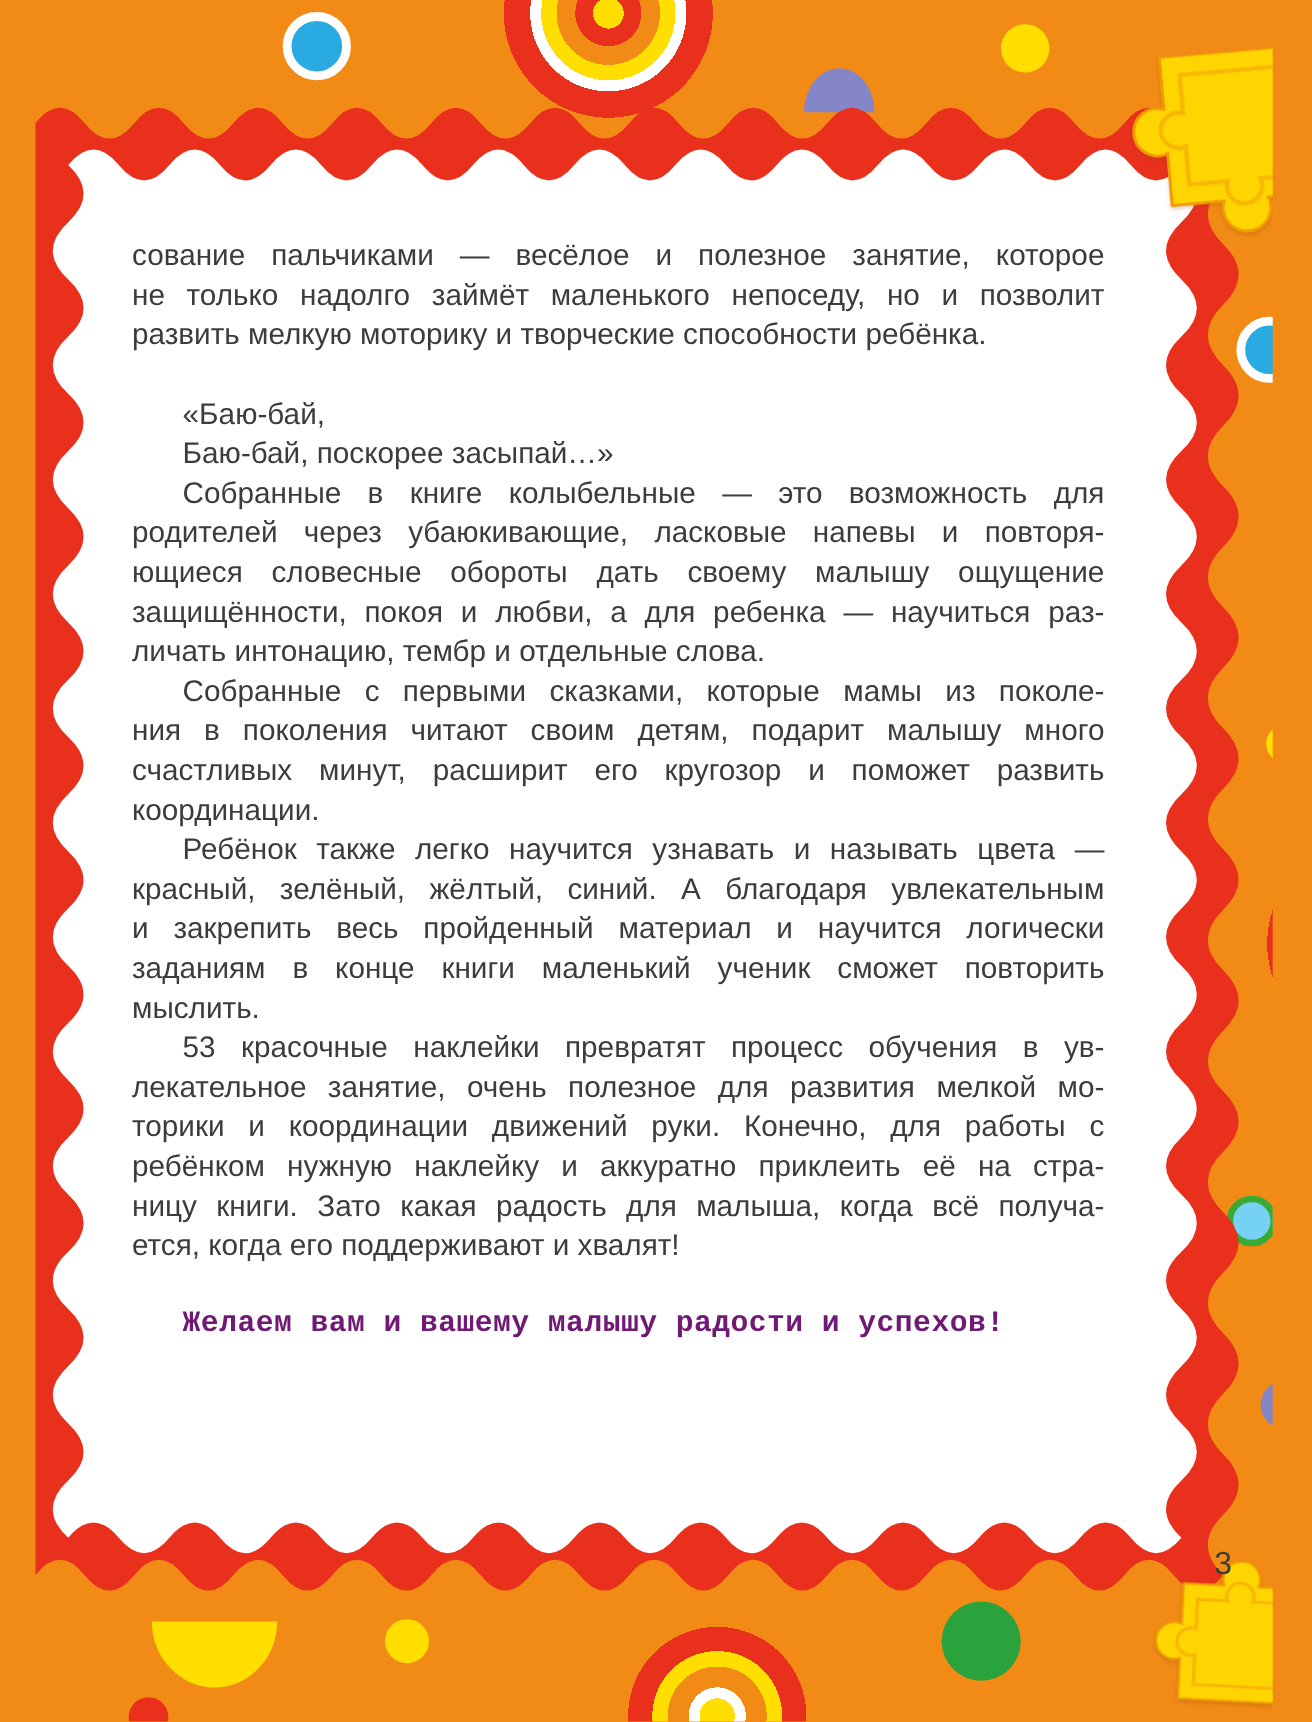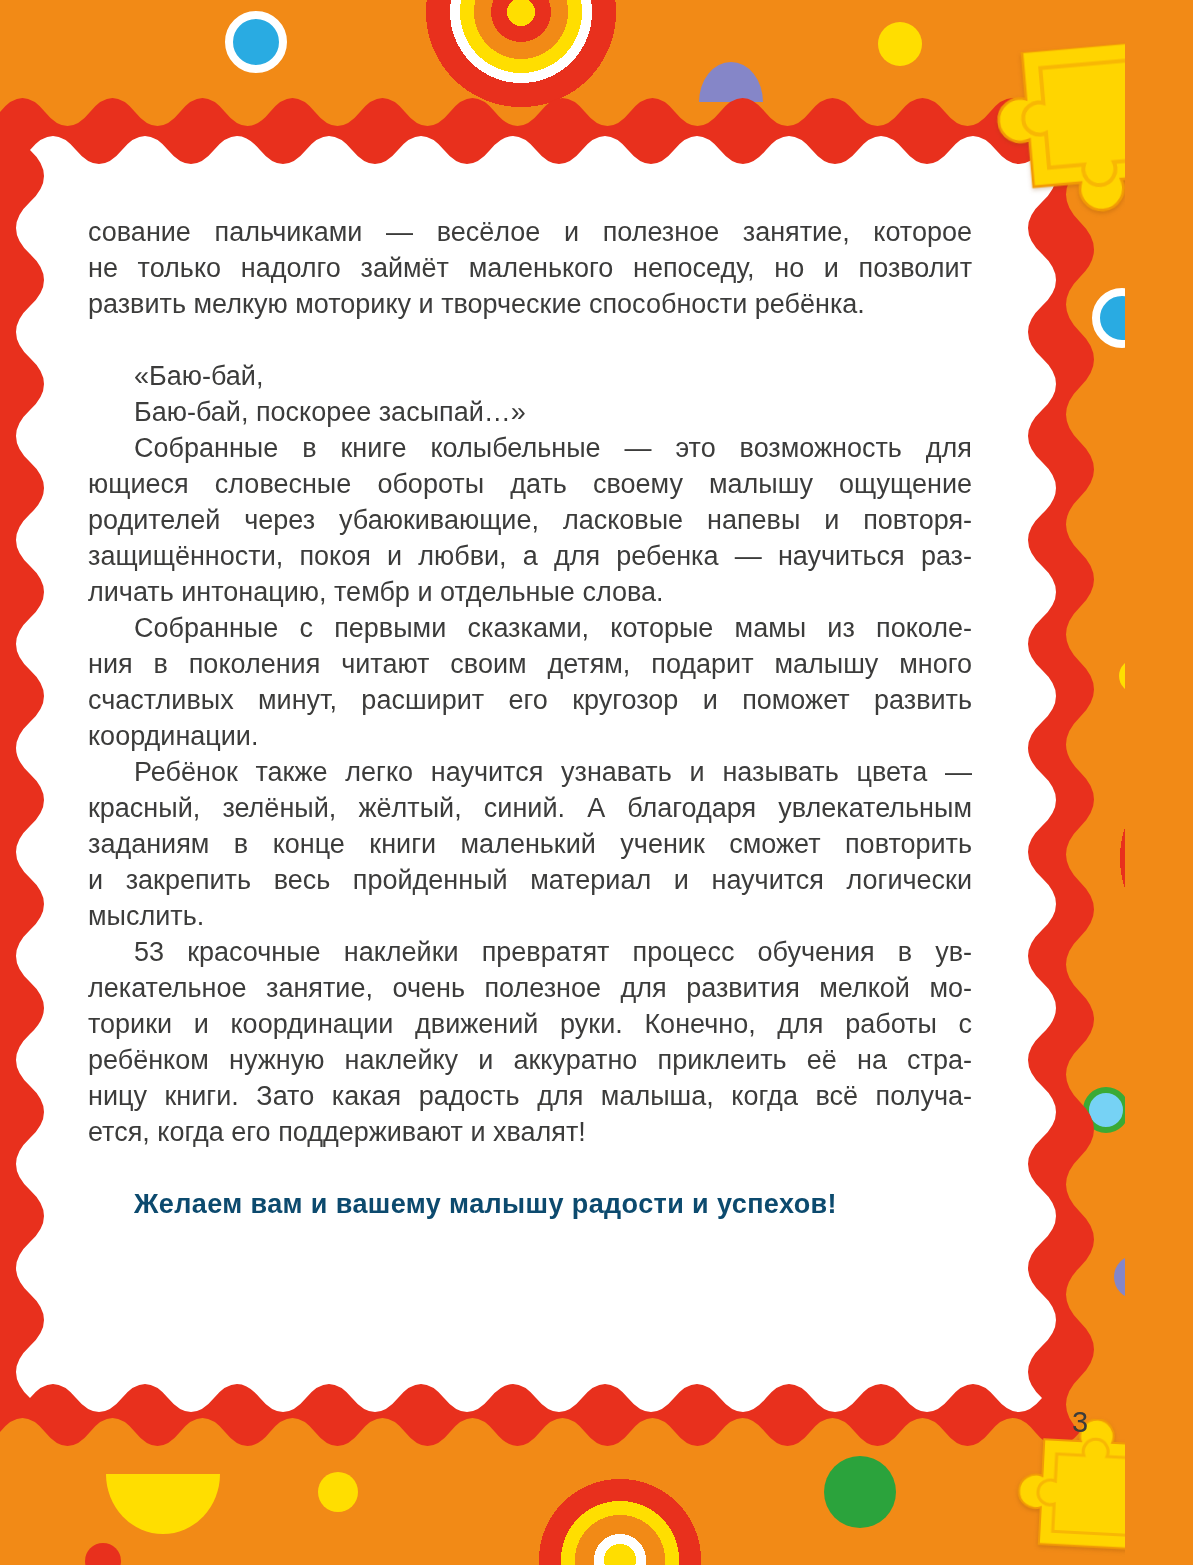--- a/index.html
+++ b/index.html
@@ -1,21 +1,21 @@
 <!DOCTYPE html>
 <html><head>
 <meta charset="utf-8">
 <style>
   html,body{margin:0;padding:0;}
   body{
     width:1193px;height:1565px;overflow:hidden;
     background:#F28A16;
     font-family:"Liberation Sans",sans-serif;
   }
-  .stage{position:relative;width:1125px;height:1565px;overflow:hidden;}
+  .stage{position:relative;width:1125px;height:1565px;overflow:hidden;margin-left:32px;}
 
   
   .rings{position:absolute;border-radius:50%;}
   .rings-top{left:405px;top:-104px;width:232px;height:232px;
     background:radial-gradient(circle,#FFDE00 0 14px,#E8301D 14px 30px,#F28A16 30px 47px,#FFDE00 47px 61px,#FFFFFF 61px 71px,#E8301D 71px 95px,rgba(255,255,255,0) 95px);}
   .rings-right{left:1115px;top:755px;width:206px;height:206px;
     background:radial-gradient(circle,#E8301D 0 26px,#F28A16 26px 48px,#FFDE00 48px 66px,#FFFFFF 66px 76px,#E8301D 76px 98px,rgba(255,255,255,0) 98px);}
   .rings-bottom{left:528px;top:1468px;width:184px;height:184px;
     background:radial-gradient(circle,#FFDE00 0 16px,#FFFFFF 16px 26px,#F28A16 26px 45px,#FFDE00 45px 59px,#E8301D 59px 81px,rgba(255,255,255,0) 81px);}
 
@@ -48,21 +48,21 @@
   .puzzle-top{left:975px;top:48px;width:196px;height:169px;transform:rotate(-5deg);}
   .puzzle-bottom{left:1000px;top:1418px;width:152px;height:133px;transform:rotate(3deg);}
 
   
   .text-block{
     position:absolute;left:88px;top:214px;width:884px;
     font-size:27px;line-height:36px;color:#3C3C3B;
   }
   .para{margin:0;}
   .para.gap{margin-top:36px;}
-  .para.bold{font-weight:700;color:#0c4a6e;letter-spacing:.4px;}
+  .para.bold{font-weight:700;color:#701a75;letter-spacing:.4px;font-family:Liberation Mono, monospace;}
   .line{min-height:36px;}
   .line.j{text-align:justify;text-align-last:justify;}
   .line.ind{text-indent:46px;}
 
   .page-number{
     position:absolute;left:1058px;top:1406px;width:44px;text-align:center;
     font-size:29px;line-height:32px;color:#3C3C3B;
   }
 </style>
 </head>
@@ -108,36 +108,36 @@
         <div class="line j">сование пальчиками — весёлое и полезное занятие, которое</div>
         <div class="line j">не только надолго займёт маленького непоседу, но и позволит</div>
         <div class="line">развить мелкую моторику и творческие способности ребёнка.</div>
       </div>
       <div class="para quote gap">
         <div class="line ind">«Баю-бай,</div>
         <div class="line ind">Баю-бай, поскорее засыпай…»</div>
       </div>
       <div class="para body">
         <div class="line j ind">Собранные в книге колыбельные — это возможность для</div>
+        <div class="line j">родителей через убаюкивающие, ласковые напевы и повторя-</div>
         <div class="line j">ющиеся словесные обороты дать своему малышу ощущение</div>
-        <div class="line j">родителей через убаюкивающие, ласковые напевы и повторя-</div>
         <div class="line j">защищённости, покоя и любви, а для ребенка — научиться раз-</div>
         <div class="line">личать интонацию, тембр и отдельные слова.</div>
       </div>
       <div class="para body">
         <div class="line j ind">Собранные с первыми сказками, которые мамы из поколе-</div>
         <div class="line j">ния в поколения читают своим детям, подарит малышу много</div>
         <div class="line j">счастливых минут, расширит его кругозор и поможет развить</div>
         <div class="line">координации.</div>
       </div>
       <div class="para body">
         <div class="line j ind">Ребёнок также легко научится узнавать и называть цвета —</div>
         <div class="line j">красный, зелёный, жёлтый, синий. А благодаря увлекательным</div>
+        <div class="line j">и закрепить весь пройденный материал и научится логически</div>
         <div class="line j">заданиям в конце книги маленький ученик сможет повторить</div>
-        <div class="line j">и закрепить весь пройденный материал и научится логически</div>
         <div class="line">мыслить.</div>
       </div>
       <div class="para body">
         <div class="line j ind">53 красочные наклейки превратят процесс обучения в ув-</div>
         <div class="line j">лекательное занятие, очень полезное для развития мелкой мо-</div>
         <div class="line j">торики и координации движений руки. Конечно, для работы с</div>
         <div class="line j">ребёнком нужную наклейку и аккуратно приклеить её на стра-</div>
         <div class="line j">ницу книги. Зато какая радость для малыша, когда всё получа-</div>
         <div class="line">ется, когда его поддерживают и хвалят!</div>
       </div>

